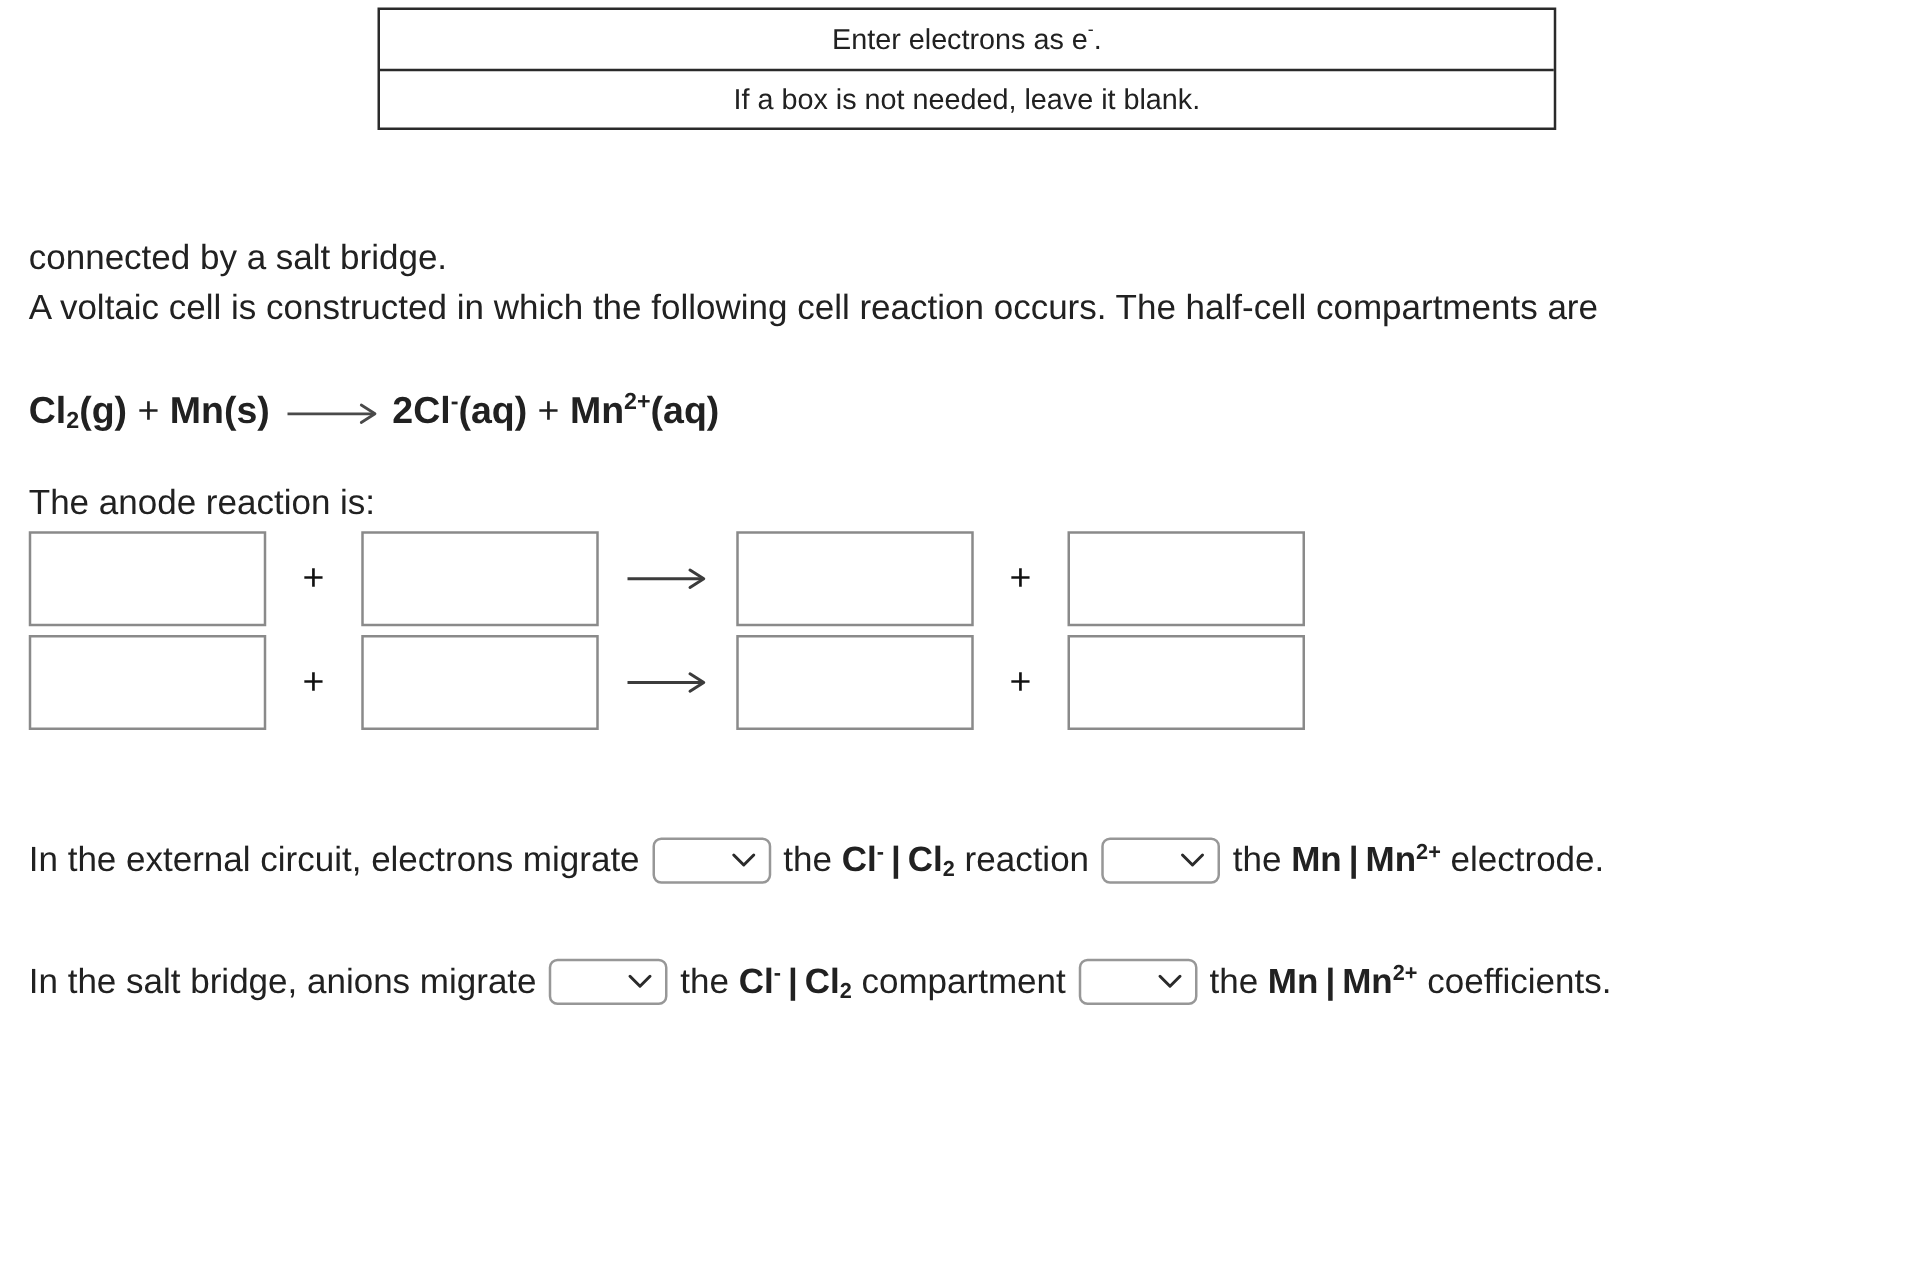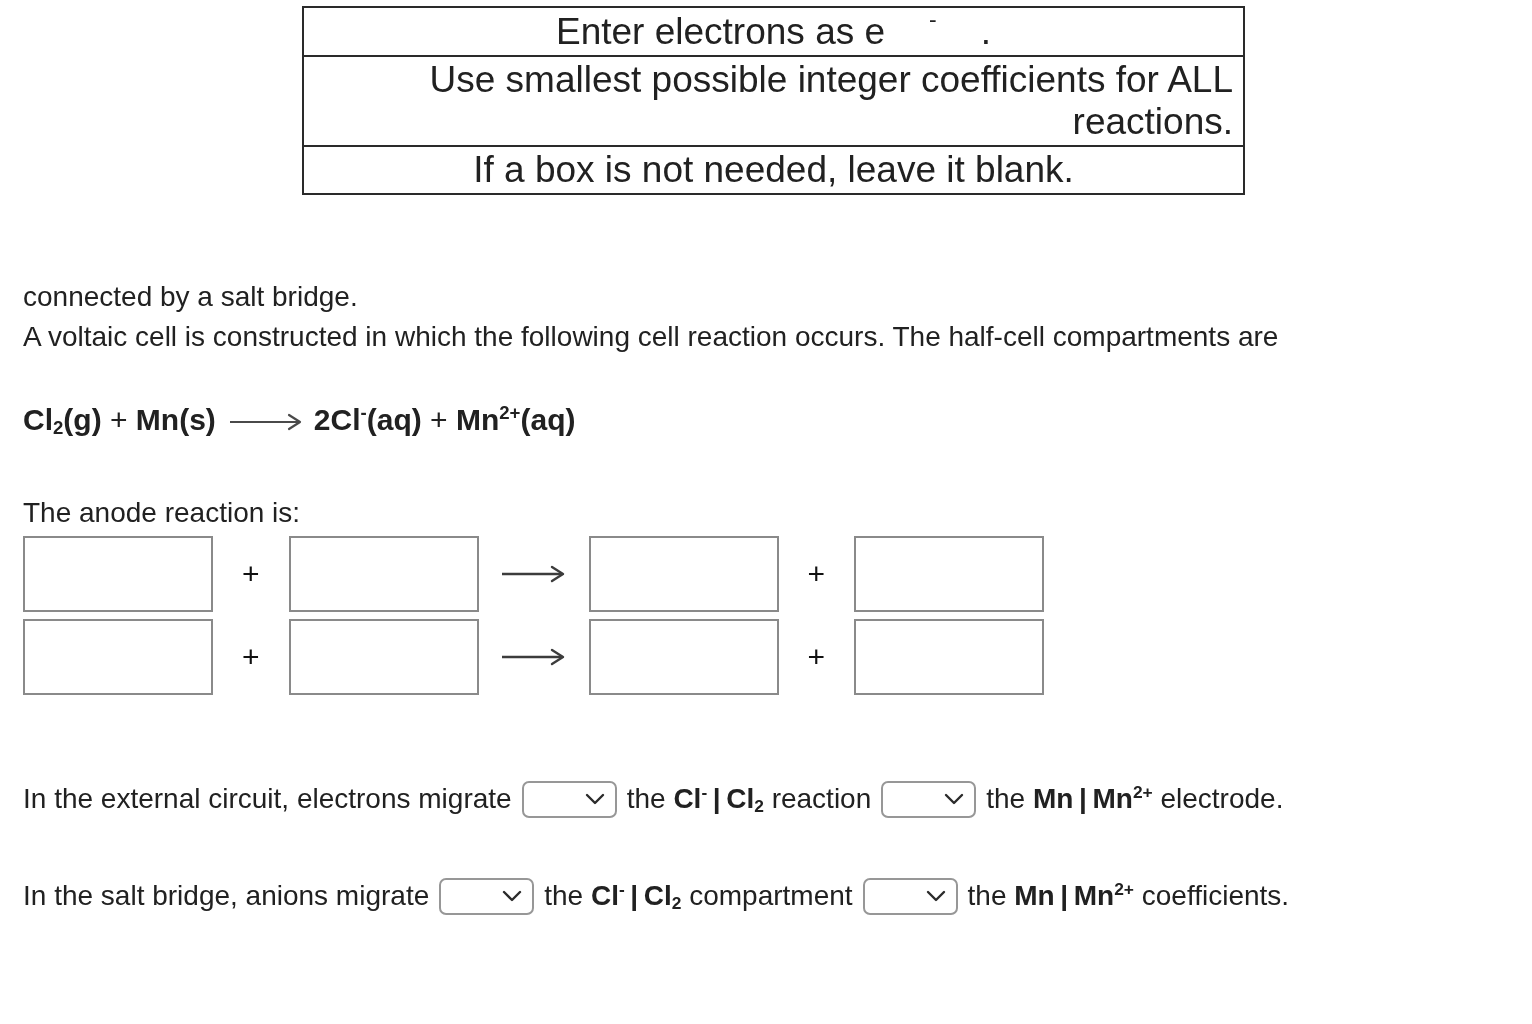--- a/index.html
+++ b/index.html
@@ -13,23 +13,22 @@
     width: 943px;
     margin: 6px 0 0 302px;
     border: 2px solid #2a2a2a;
   }
   .instruction-row {
     min-height: 47px;
     display: flex;
     align-items: center;
     justify-content: center;
     text-align: right;
-    font-size: 37px;
+    font-size: 23px;
     padding: 2px 10px;
-    gap: 44px;
   }
   .instruction-row + .instruction-row { border-top: 2px solid #2a2a2a; }
 
   .content { padding-left: 23px; }
 
   .intro-paragraph {
     margin-top: 82px;
     font-size: 28px;
     line-height: 1.42;
   }
@@ -46,21 +45,21 @@
   sup, sub {
     font-size: 0.62em;
     line-height: 0;
     position: relative;
     vertical-align: baseline;
   }
   sup { top: -0.55em; }
   sub { top: 0.22em; }
 
   .section-label {
-    margin-top: 60px;
+    margin-top: 40px;
     font-size: 28px;
   }
   .section-label.cathode { margin-top: 84px; }
 
   .reaction-row {
     margin-top: 7px;
     display: flex;
     align-items: center;
   }
   .answer-box {
@@ -105,23 +104,20 @@
   .b { font-weight: 700; }
 </style>
 </head>
 <body>
 
 <div class="instructions-table">
   <div class="instruction-row">
       <span>Enter electrons as e</span>
       <sup>-</sup>
       <span>.</span>
-    </div>
-  <div class="instruction-row">
-      <span>Use smallest possible integer coefficients for ALL reactions.</span>
     </div>
   <div class="instruction-row">
       <span>If a box is not needed, leave it blank.</span>
     </div>
 </div>
 
 <div class="content">
 
   <p class="intro-paragraph">
     <span class="intro-line">connected by a salt bridge.</span>

